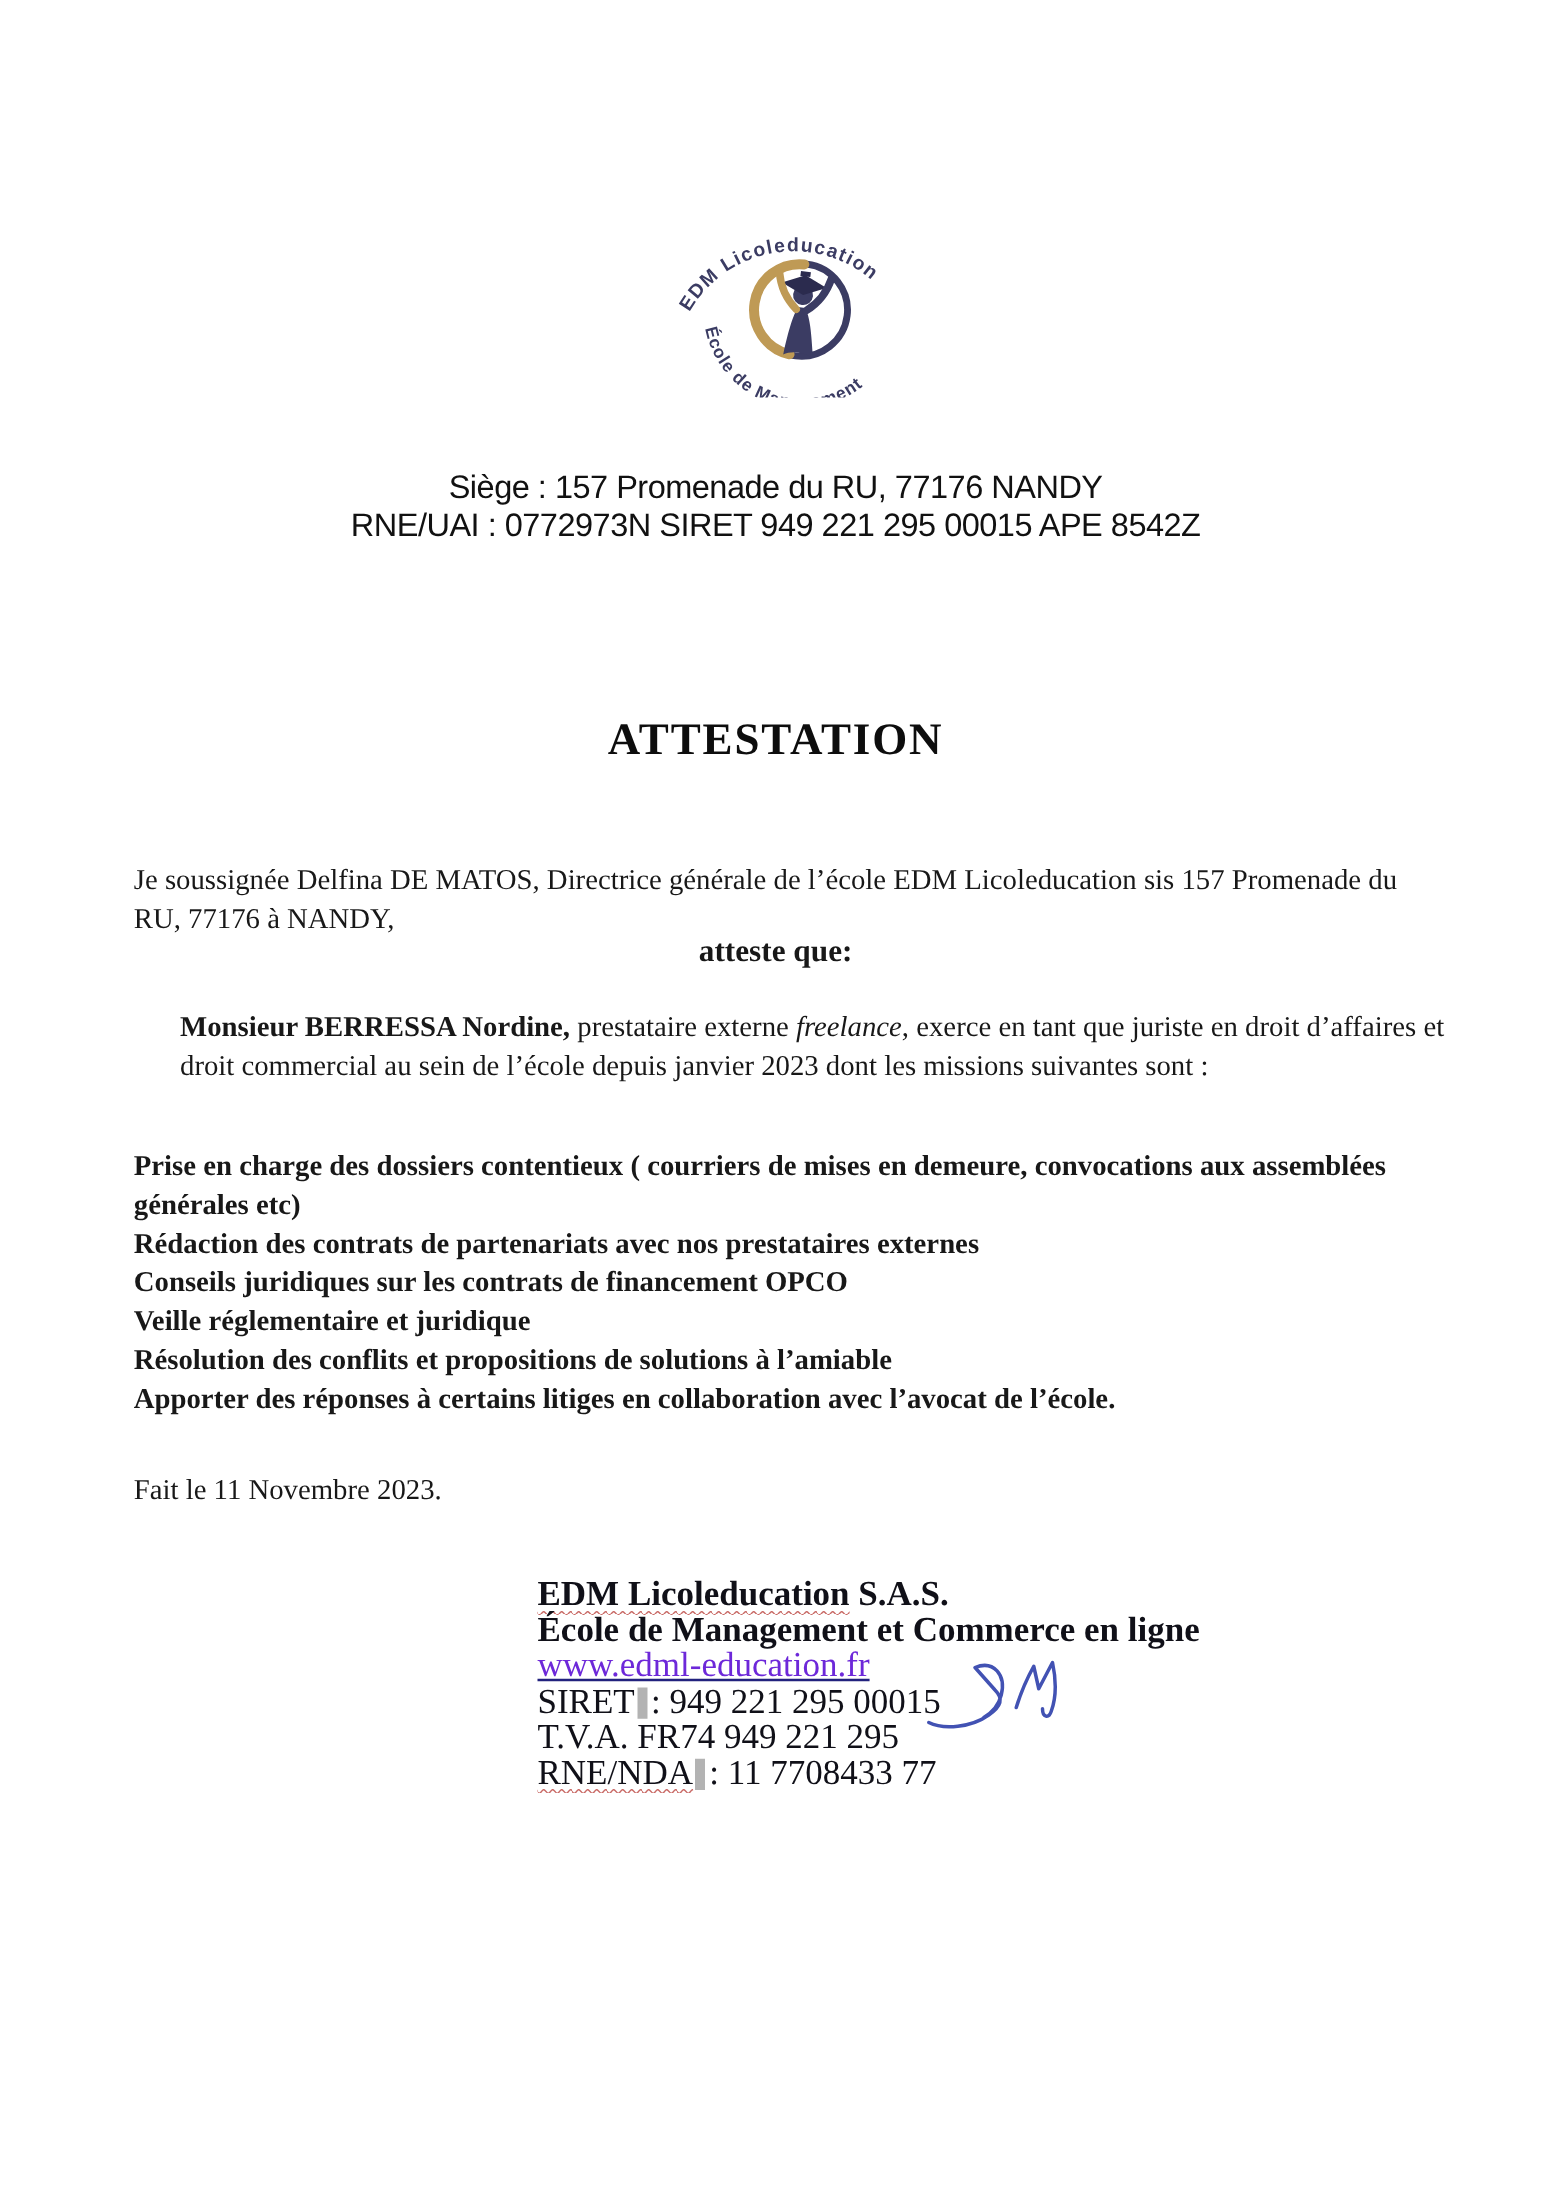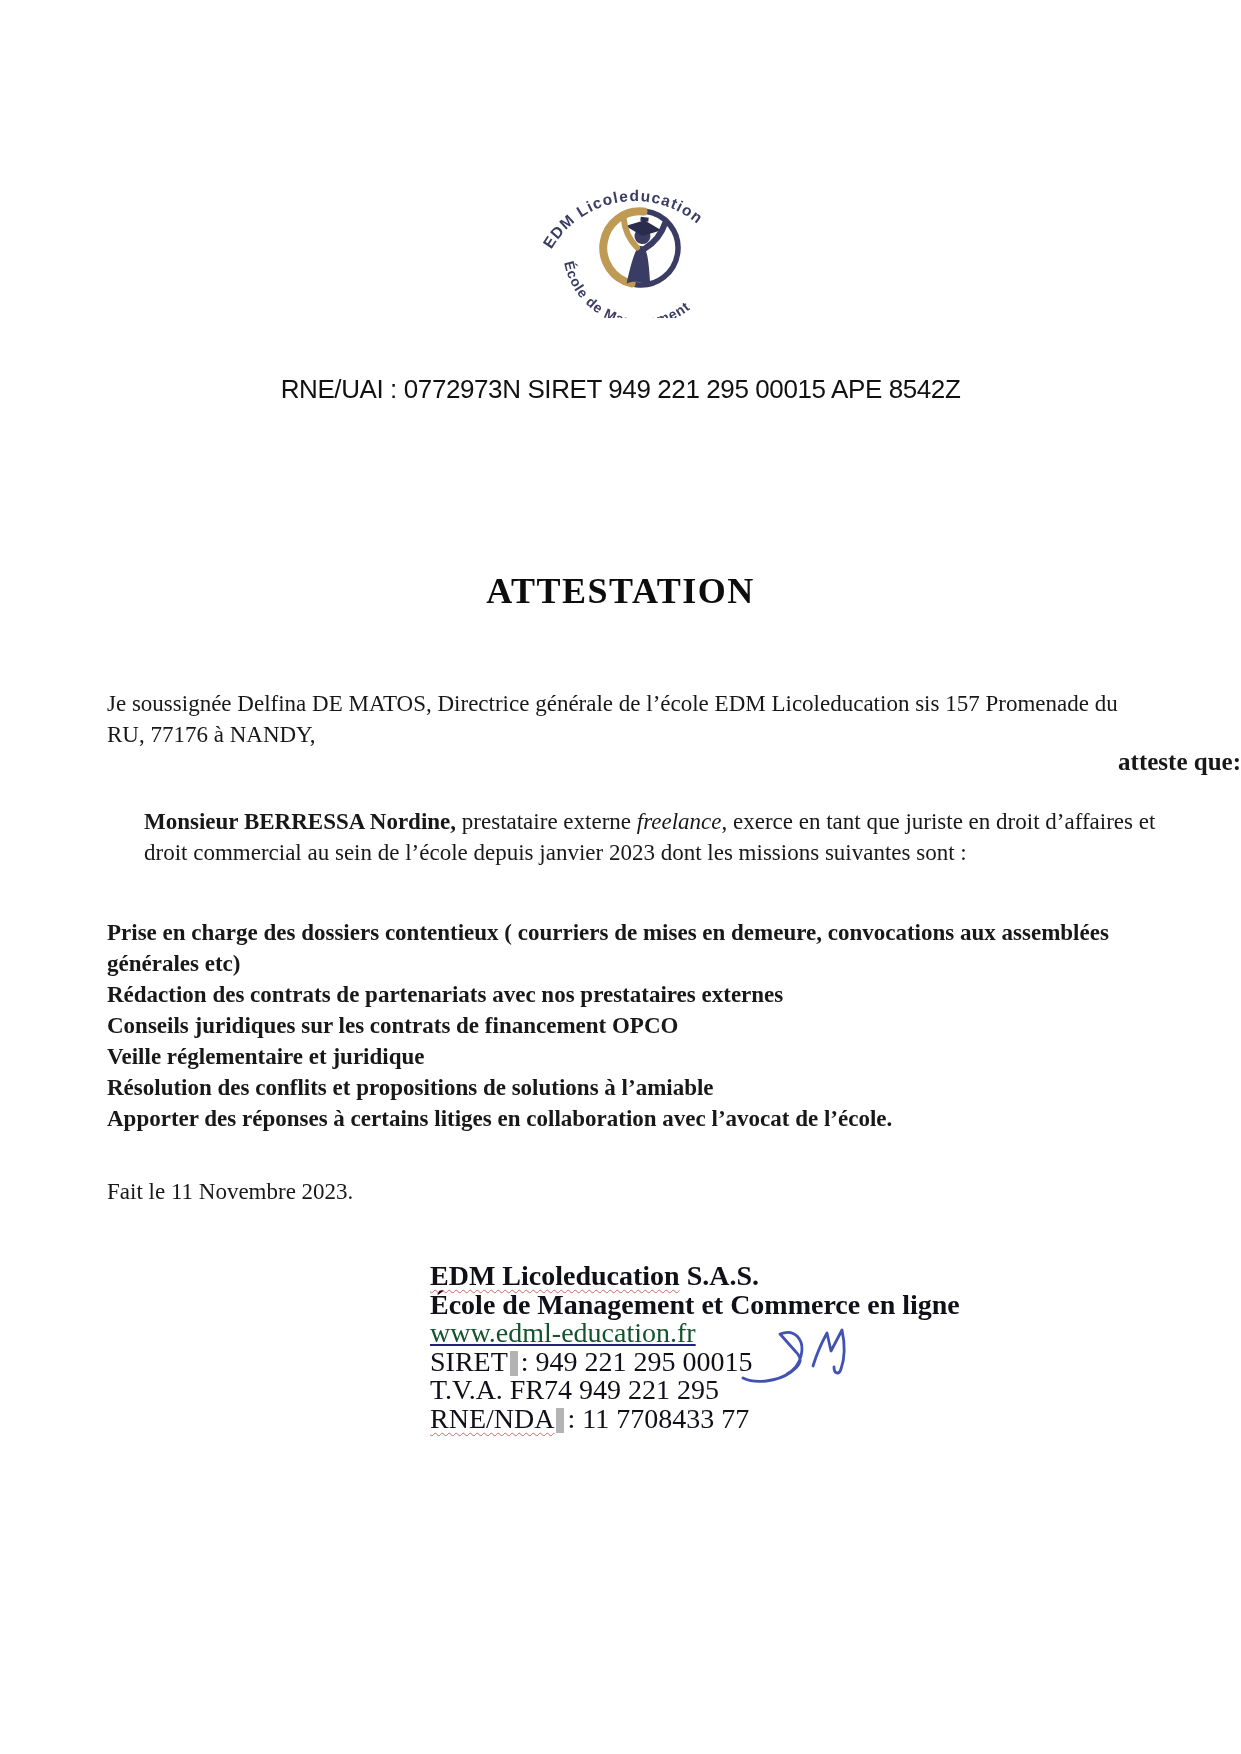--- a/index.html
+++ b/index.html
@@ -59,21 +59,21 @@
     width: 1032px;
     font-size: 23px;
     line-height: 31px;
   }
   .para-intro   { top: 688px; }
   .atteste-line {
     position: absolute;
     top: 748px;
     left: 0;
     width: 100%;
-    text-align: right;
+    text-align: center;
     font-weight: bold;
     font-size: 25px;
   }
   .para-subject { top: 806px; margin-left: 37px; }
   .missions     { top: 917px; font-weight: bold; }
   .date-line    { top: 1176px; }
 
   .b { font-weight: bold; }
   .i { font-style: italic; }
 
@@ -88,21 +88,21 @@
   }
   .footer-bold { font-weight: bold; }
   .squiggle {
     text-decoration-line: underline;
     text-decoration-style: wavy;
     text-decoration-color: #c96a66;
     text-decoration-thickness: 1px;
     text-underline-offset: 4px;
   }
   .weblink {
-    color: #14532d;
+    color: #6d28d9;
     text-decoration: underline;
     text-decoration-color: #22227e;
   }
   .graybar {
     display: inline-block;
     width: 8px;
     height: 25px;
     background: #b3b3b3;
     vertical-align: -5px;
     margin: 0 3px 0 2px;
@@ -150,20 +150,21 @@
           <path d="M 106 117 C 108 96 110 86 113 78 L 119 78 C 124 86 126 96 130 117
                    C 122 113 112 113 106 117 Z" fill="#3b3c63"></path>
           <path d="M 112 80 C 102 72 97 62 95 52" fill="none" stroke="#bf9a55" stroke-width="6" stroke-linecap="round"></path>
           <path d="M 120 80 C 130 72 135 62 137 52" fill="none" stroke="#3b3c63" stroke-width="6" stroke-linecap="round"></path>
         </g>
       </g>
     </svg>
   </div>
 
   <div class="org-header">
+    <div>Siège : 157 Promenade du RU,  77176 NANDY</div>
     <div>RNE/UAI : 0772973N SIRET  949 221 295 00015 APE  8542Z</div>
   </div>
 
   <div class="doc-title">ATTESTATION</div>
 
   <div class="body-block para-intro">Je soussignée Delfina DE MATOS, Directrice générale de l’école EDM Licoleducation sis 157 Promenade du RU, 77176 à NANDY,</div>
 
   <div class="atteste-line">atteste que:</div>
 
   <div class="body-block para-subject">

